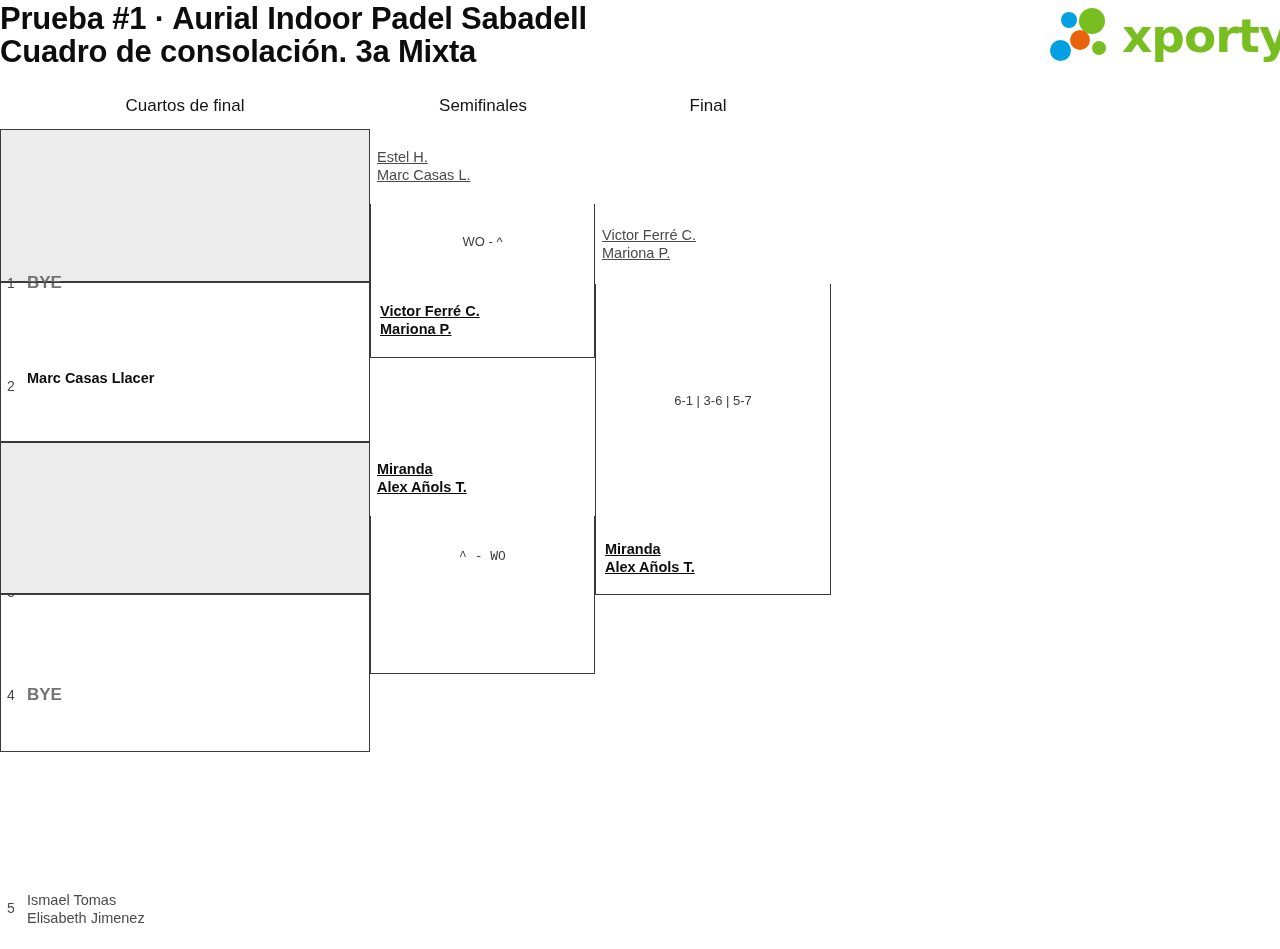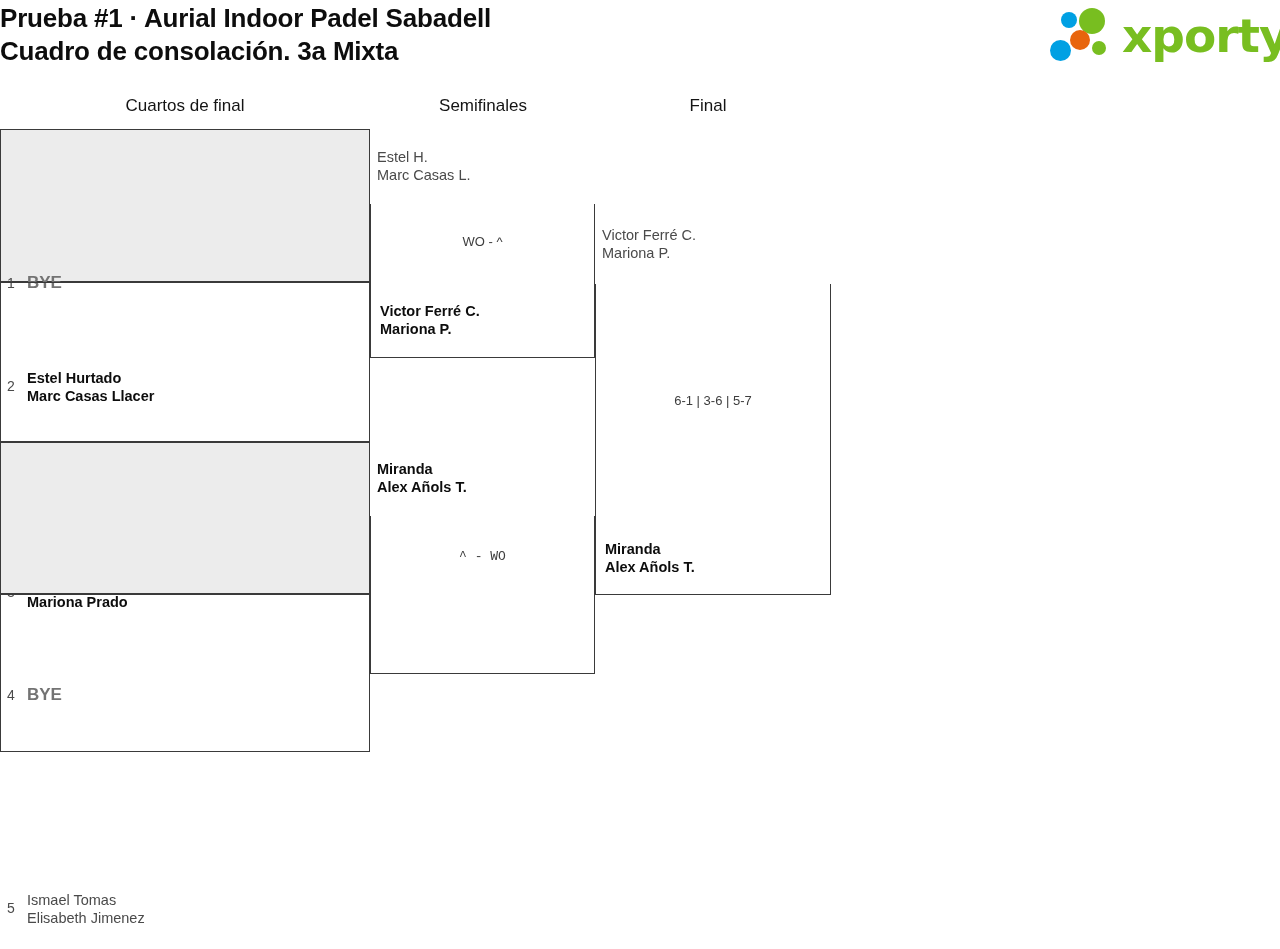--- a/index.html
+++ b/index.html
@@ -9,21 +9,21 @@
     font-family:"Liberation Sans","DejaVu Sans",sans-serif;
     color:#1a1a1a;
     overflow:hidden;
     position:relative;
   }
 
   
   #header{position:absolute;left:0;top:0;width:1280px;height:90px;}
   #title-block{position:absolute;left:0;top:2px;width:900px;}
   .title-line{
-    font-size:26px;font-weight:bold;line-height:33px;
+    font-size:31px;font-weight:bold;line-height:33px;
     letter-spacing:-0.2px;color:#0d0d0d;white-space:nowrap;
   }
   #logo{position:absolute;left:1048px;top:6px;width:226px;height:62px;}
   #logo-dots{position:absolute;left:0;top:2px;width:72px;height:58px;}
   .dot{position:absolute;border-radius:50%;}
   #logo-word{
     position:absolute;left:74px;top:2px;
     font-size:47px;font-weight:bold;line-height:56px;
     color:#78be20;letter-spacing:-1px;
     font-family:"DejaVu Sans",sans-serif;
@@ -70,21 +70,21 @@
     font-size:17px;line-height:18px;color:#737373;font-weight:bold;
   }
 
   .score{
     position:absolute;left:0;width:100%;
     text-align:center;font-size:13px;color:#3d3d3d;
     white-space:nowrap;
   }
 
   
-  .team.compact{left:9px;}
+  .team.compact{left:9px;text-decoration:underline;}
 </style>
 </head>
 <body>
 
 <div id="header">
 
   <div id="title-block">
     <div class="title-line">Prueba #1 · Aurial Indoor Padel Sabadell</div>
     <div class="title-line">Cuadro de consolación. 3a Mixta</div>
   </div>
@@ -106,30 +106,28 @@
 <div class="round-header" id="round-header-2">Final</div>
 
 <div id="bracket">
 
   <div class="match r1 shaded" style="top:129px;height:153px;">
     <div class="seed" style="top:145px;">1</div>
     <div class="bye" style="top:144px;">BYE</div>
 
     <div class="seed" style="top:248px;">2</div>
     <div class="team winner" style="top:239px;">
-      <span class="p">Estel Hurtado</span>
       <span class="p">Marc Casas Llacer</span>
     </div>
   </div>
 
   <div class="match r1" style="top:282px;height:160px;">
     <div class="seed" style="top:301px;">3</div>
     <div class="team winner" style="top:292px;">
       <span class="p">Victor Ferré Cubí</span>
-      <span class="p">Mariona Prado</span>
     </div>
 
     <div class="seed" style="top:404px;">4</div>
     <div class="bye" style="top:403px;">BYE</div>
   </div>
 
   <div class="match r1 shaded" style="top:442px;height:152px;">
     <div class="seed" style="top:457px;">5</div>
     <div class="team loser" style="top:448px;">
       <span class="p">Ismael Tomas</span>

